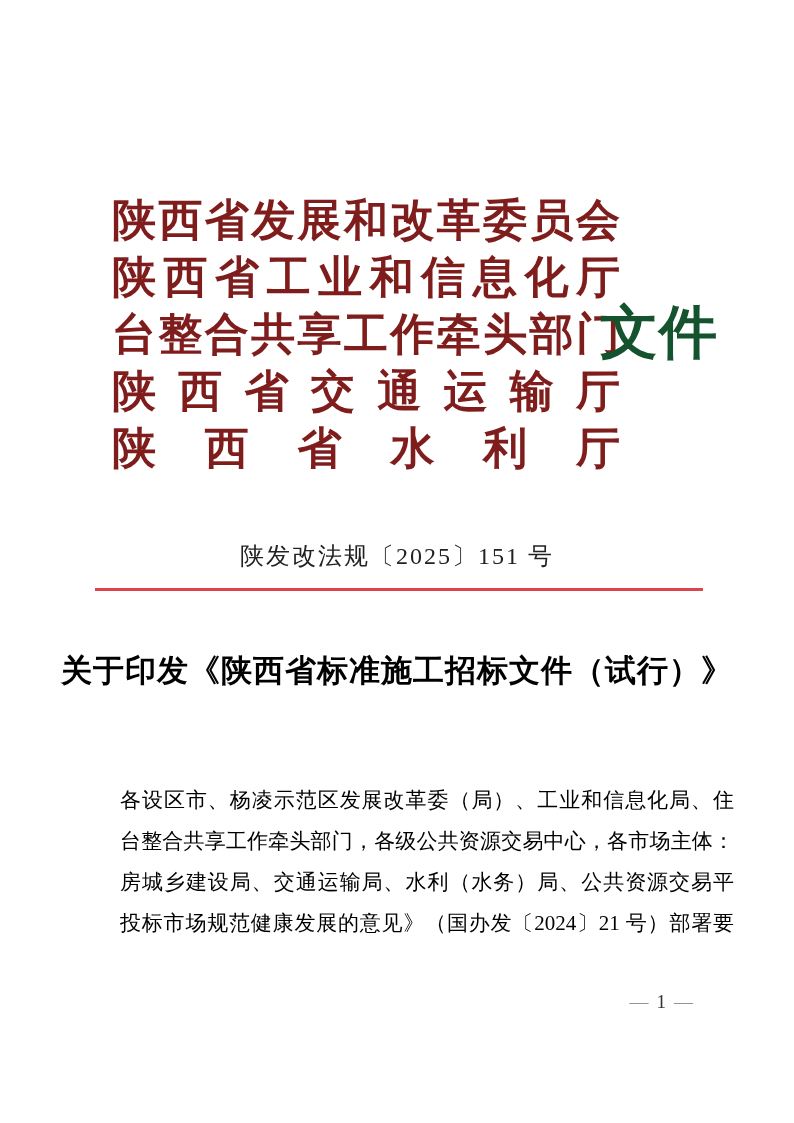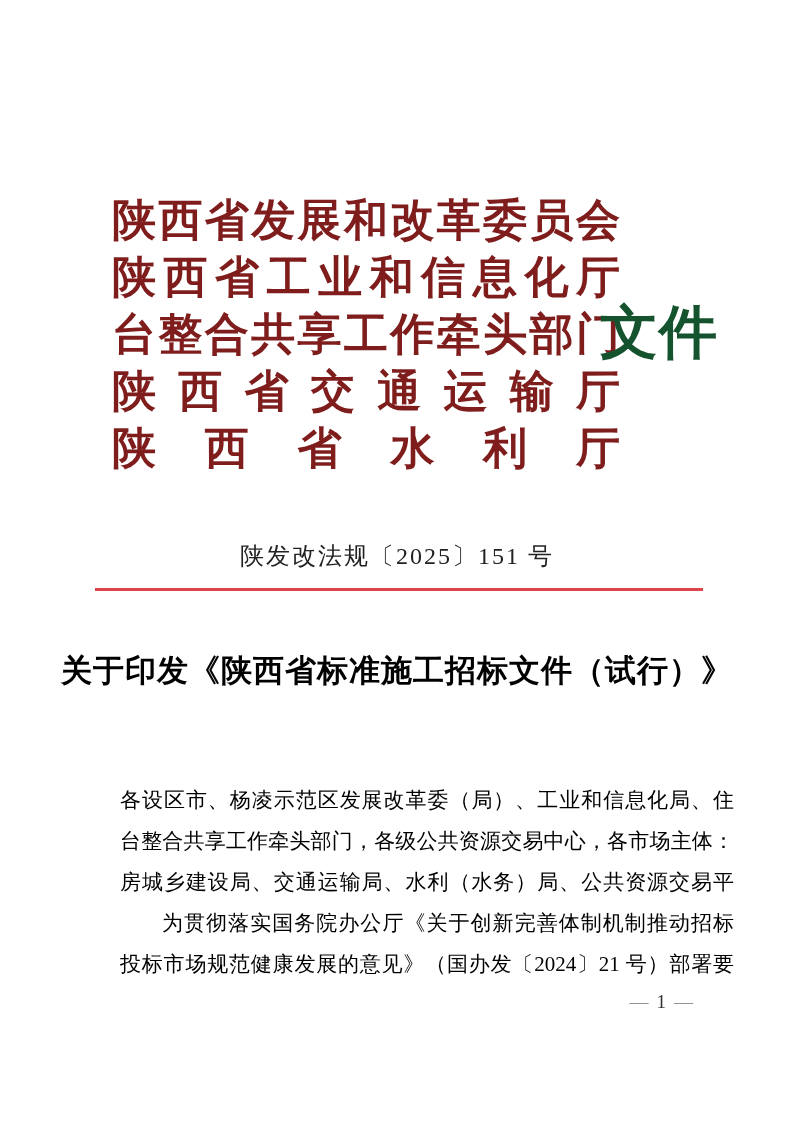--- a/index.html
+++ b/index.html
@@ -82,21 +82,20 @@
   <div class="red-rule"></div>
 
   <div class="title-block">
     <div>关于印发《陕西省标准施工招标文件（试行）》</div>
   </div>
 
   <div class="body-block">
     <div class="body-line">各设区市、杨凌示范区发展改革委（局）、工业和信息化局、住</div>
     <div class="body-line">台整合共享工作牵头部门，各级公共资源交易中心，各市场主体：</div>
     <div class="body-line">房城乡建设局、交通运输局、水利（水务）局、公共资源交易平</div>
-    <div class="body-line indent">为贯彻落实国务院办公厅《关于创新完善体制机制推动招标</div>
     <div class="body-line">投标市场规范健康发展的意见》（国办发〔2024〕21 号）部署要</div>
   </div>
 
   <div class="page-footer">
     <span class="dash">—</span><span class="num">1</span><span class="dash">—</span>
   </div>
 
 </div>
 
 </body></html>

